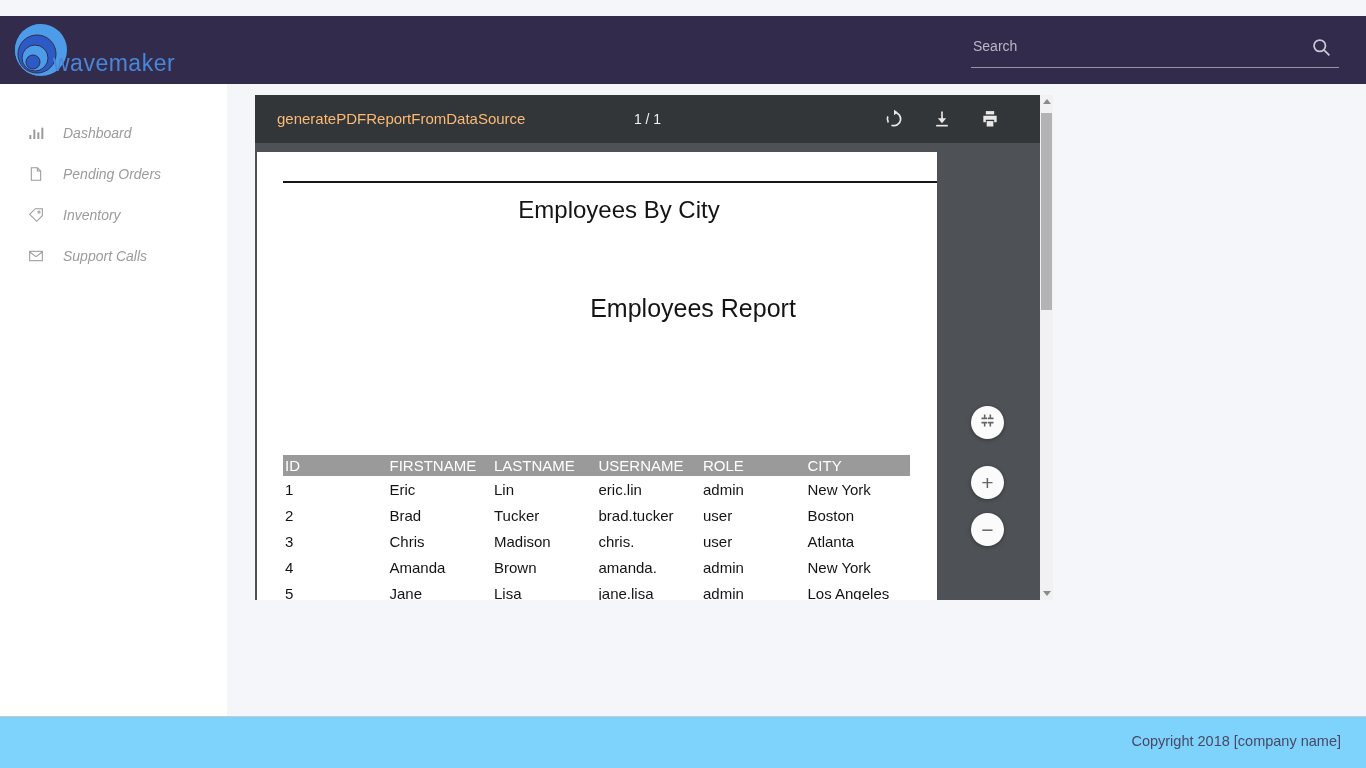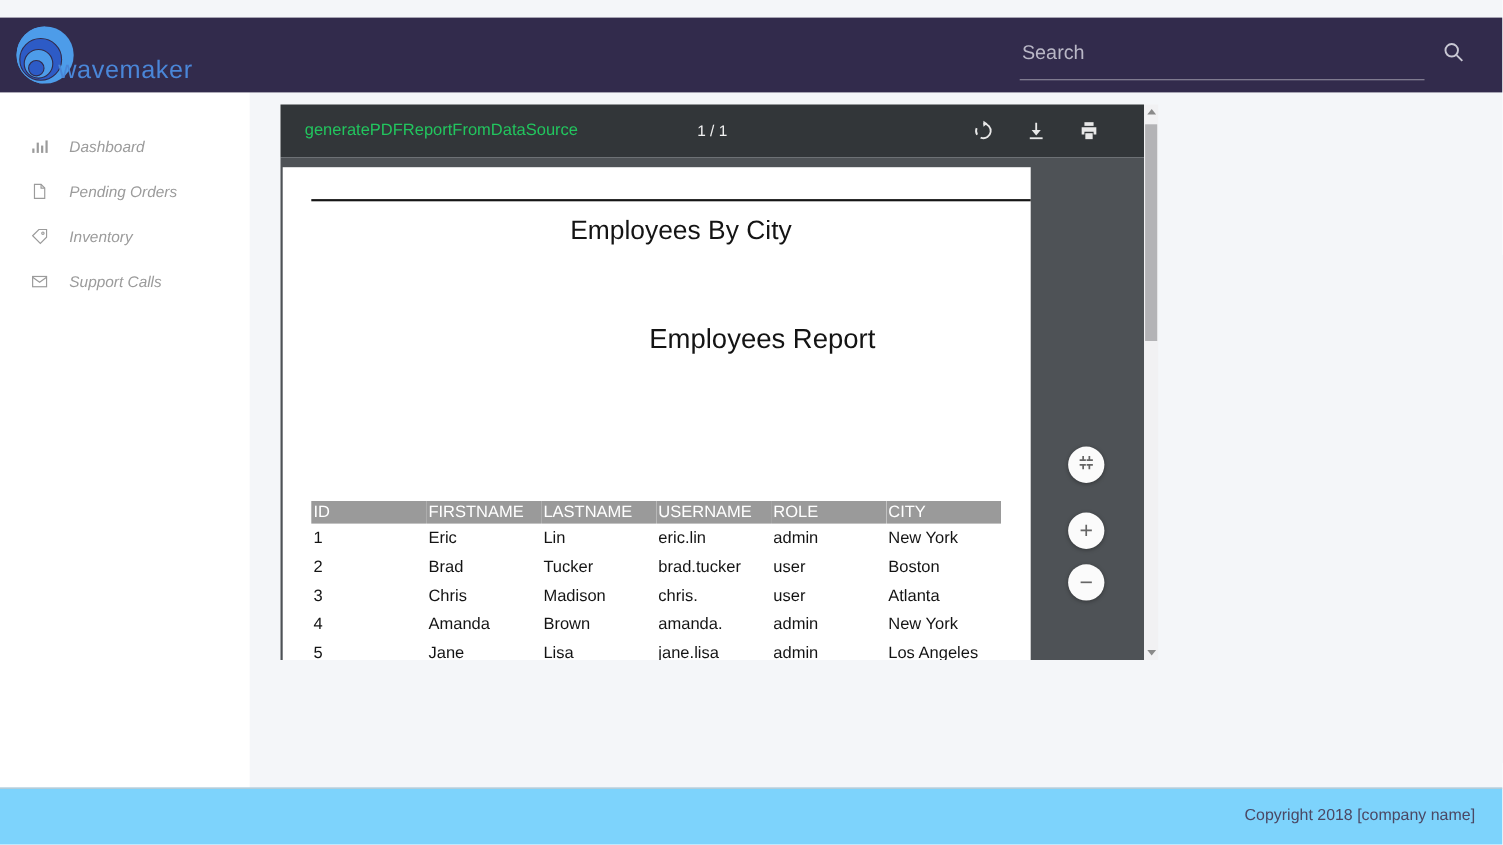--- a/index.html
+++ b/index.html
@@ -5,35 +5,35 @@
   * { margin:0; padding:0; box-sizing:border-box; }
   html,body { width:1366px; height:768px; font-family:"Liberation Sans", sans-serif; }
   .app { position:relative; width:1366px; height:768px; background:#f4f6f9; overflow:hidden; }
 
   
   .topbar { position:absolute; top:16px; left:0; width:1366px; height:68px; background:#322b4c; z-index:5; }
   .logo-mark { position:absolute; left:14px; top:6px; width:54px; height:58px; }
   .logo-text { position:absolute; left:53px; top:34px; font-size:23px; color:#4a86d8; letter-spacing:0.5px; }
   .search-wrap { position:absolute; left:927px; top:12px; width:368px; }
   .search-input { width:100%; background:transparent; border:none; border-bottom:1px solid rgba(255,255,255,0.5);
-                  color:#fde047; font-size:18px; padding:10px 0 13px 2px; outline:none; }
+                  color:#fde047; font-size:14px; padding:10px 0 13px 2px; outline:none;margin-left:44px; }
   .search-input::placeholder { color:#b9b7c6; }
   .search-icon { position:absolute; left:1311px; top:21px; width:21px; height:21px; cursor:pointer; }
 
   
   .sidebar { position:absolute; left:0; top:68px; width:227px; height:648px; background:#ffffff; z-index:2;font-style:italic; }
   .side-list { padding-top:44px; }
   .side-item { display:flex; align-items:center; height:41px; padding-left:28px; color:#9b9b9b;
                font-size:14px; cursor:pointer; }
   .side-item .sicon { width:16px; height:16px; margin-right:19px; display:inline-flex; }
 
   
   .pdf-embed { position:absolute; left:255px; top:95px; width:798px; height:505px; z-index:1; }
   .pdf-toolbar { position:absolute; left:0; top:0; width:785px; height:48px; background:#323639; }
-  .pdf-title { position:absolute; left:22px; top:0; line-height:48px; color:#22c55e; font-size:15px; }
+  .pdf-title { position:absolute; left:22px; top:0; line-height:48px; color:#fdba74; font-size:15px; }
   .pdf-pageinfo { position:absolute; left:0; width:785px; text-align:center; line-height:48px;
                   color:#f2f2f2; font-size:14px; }
   .pdf-actions { position:absolute; right:40px; top:0; height:48px; display:flex; align-items:center; gap:28px; }
   .tool-btn { width:20px; height:20px; cursor:pointer; display:inline-flex; }
 
   .pdf-body { position:absolute; left:0; top:48px; width:785px; height:457px; background:#4e5256; }
   .pdf-page { position:absolute; left:2px; top:9px; width:680px; height:448px; background:#ffffff; overflow:hidden; }
 
   .doc-line { position:absolute; left:26px; top:29px; width:672px; border-top:2px solid #161616; }
   .doc-subtitle { position:absolute; left:26px; top:44px; width:672px; text-align:center;

